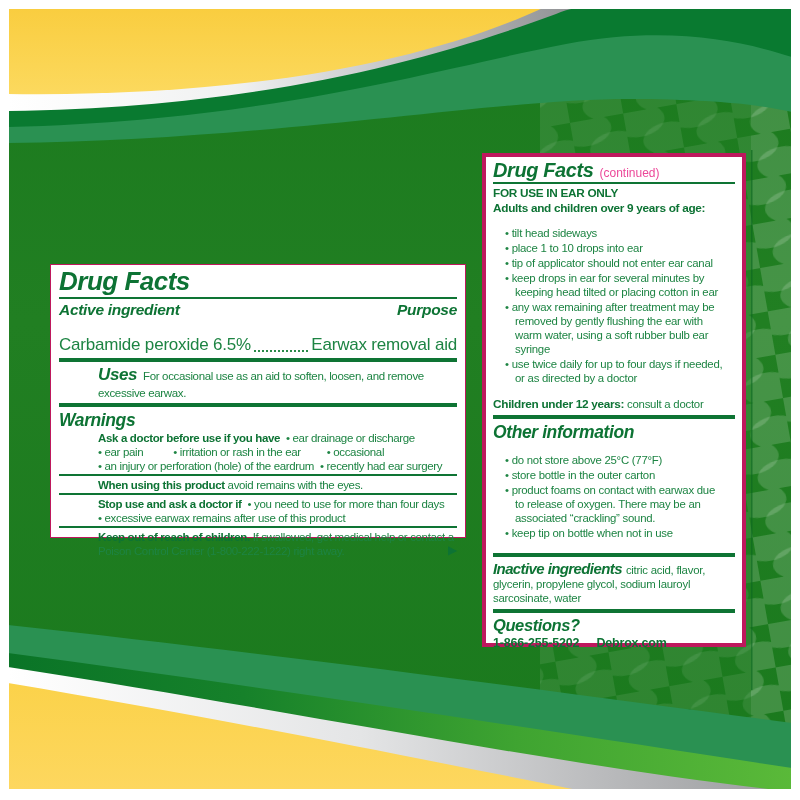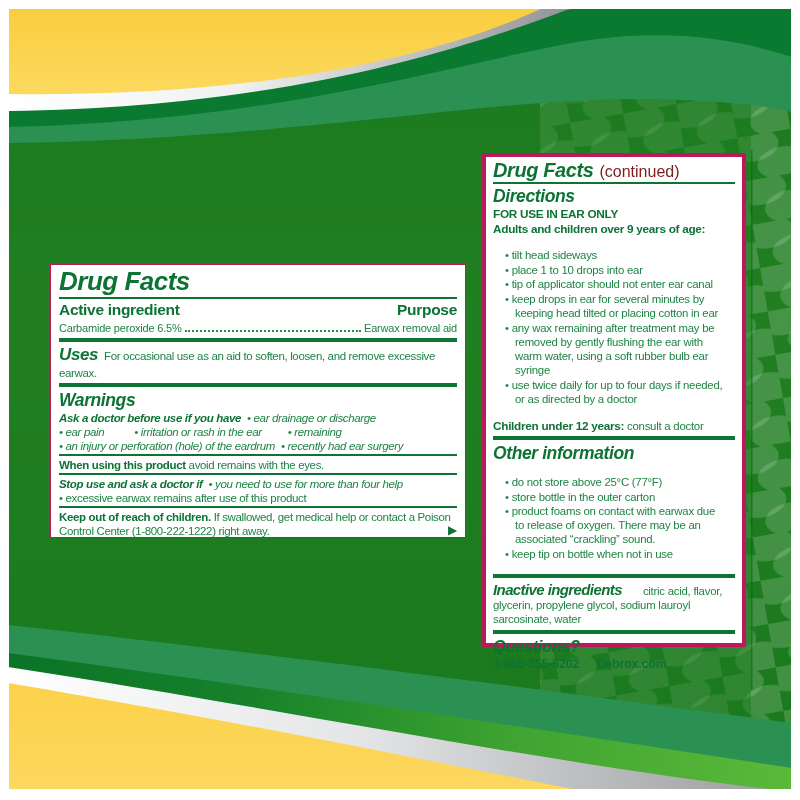--- a/index.html
+++ b/index.html
@@ -18,39 +18,39 @@
   #panel-left{left:50px;top:264px;width:416px;height:274px;padding:2px 8px 4px 8px;}
   #panel-right{left:482px;top:153px;width:264px;height:494px;border-width:4px;padding:2px 7px 4px 7px;}
   .df-title{
     font-size:26px;font-weight:bold;font-style:italic;color:#0d7334;
     letter-spacing:-0.5px;line-height:1.1;
   }
   .rule-thin{border:0;border-top:2px solid #0e7434;margin:1px 0 2px 0;}
   .rule-thick{border:0;border-top:4.5px solid #0e7434;margin:3px 0;}
 
   
-  .ai-row{display:flex;justify-content:space-between;font-size:15.5px;font-weight:bold;color:#0d7334;letter-spacing:-0.3px;margin-top:1px;}
-  .ai-line{display:flex;align-items:flex-end;font-size:11px;letter-spacing:-0.2px;margin-top:3px;line-height:1.2;}
+  .ai-row{display:flex;justify-content:space-between;font-size:15.5px;font-weight:bold;font-style:italic;color:#0d7334;letter-spacing:-0.3px;margin-top:1px;}
+  .ai-line{display:flex;align-items:flex-end;font-size:17px;letter-spacing:-0.2px;margin-top:16px;line-height:1.2;}
   .leader{flex:1;border-bottom:2px dotted #2a8b49;margin:0 3px 3px 3px;}
-  .body-l{font-size:11.5px;letter-spacing:-0.35px;line-height:1.22;}
+  .body-l{font-size:11.5px;letter-spacing:-0.35px;line-height:1.22;margin-left:39px;}
   .sec-head{font-size:17.5px;font-weight:bold;font-style:italic;color:#0d7334;letter-spacing:-0.4px;line-height:1.15;margin:1px 0 1px 0;}
   .inline-head{font-size:17px;font-weight:bold;font-style:italic;color:#0d7334;letter-spacing:-0.4px;margin-right:6px;}
   .bold-lead{font-weight:bold;color:#0d7334;}
-  .flexline{display:flex;white-space:nowrap;font-style:italic;}
+  .flexline{display:flex;white-space:nowrap;}
   .bullet-item::before{content:"• ";}
   .gap1{margin-right:6px;}
   .gap-wide1{margin-right:30px;}
   .gap-wide2{margin-right:26px;}
   #keep-block{position:relative;}
   .cont-arrow{position:absolute;right:0;bottom:0;font-size:12px;color:#0d7334;}
 
   
   .df2-head{display:flex;align-items:baseline;gap:6px;}
   .df2-title{font-size:20px;font-weight:bold;font-style:italic;color:#0d7334;letter-spacing:-0.4px;line-height:1.1;}
-  .df2-cont{font-size:16px;color:#7f1d1d;}
+  .df2-cont{font-size:12px;color:#ec4899;}
   .body-r{font-size:11.4px;letter-spacing:-0.25px;line-height:1.22;}
   .b-r{font-weight:bold;color:#0d7334;font-size:11.8px;letter-spacing:-0.3px;line-height:1.25;}
   ul.blist{list-style:none;margin:12px;padding:0;}
   ul.blist li{
     font-size:11.4px;letter-spacing:-0.25px;line-height:1.22;
     padding-left:10px;text-indent:-10px;margin:1px 0;
   }
   ul.blist li::before{content:"• ";}
   .q-line{font-size:12.5px;font-weight:bold;color:#0d7334;letter-spacing:-0.2px;}
   .q-line .site{margin-left:14px;}
@@ -141,37 +141,37 @@
   <div class="sec-head">Warnings</div>
 
   <div class="body-l">
     <div class="flexline">
       <span class="bold-lead gap1">Ask a doctor before use if you have</span>
       <span class="bullet-item">ear drainage or discharge</span>
     </div>
     <div class="flexline">
       <span class="bullet-item gap-wide1">ear pain</span>
       <span class="bullet-item gap-wide2">irritation or rash in the ear</span>
-      <span class="bullet-item">remaining</span>
+      <span class="bullet-item">occasional</span>
     </div>
     <div class="flexline">
       <span class="bullet-item gap1">an injury or perforation (hole) of the eardrum</span>
       <span class="bullet-item">recently had ear surgery</span>
     </div>
   </div>
   <hr class="rule-thin">
 
   <p class="body-l"><span class="bold-lead">When using this product</span>
     <span>avoid remains with the eyes.</span></p>
   <hr class="rule-thin">
 
   <div class="body-l">
     <div class="flexline">
       <span class="bold-lead gap1">Stop use and ask a doctor if</span>
-      <span class="bullet-item">you need to use for more than four help</span>
+      <span class="bullet-item">you need to use for more than four days</span>
     </div>
     <div>
       <span class="bullet-item">excessive earwax remains after use of this product</span>
     </div>
   </div>
   <hr class="rule-thin">
 
   <div class="body-l" id="keep-block">
     <span class="bold-lead">Keep out of reach of children.</span>
     <span>If swallowed, get medical help or contact a Poison Control Center (1-800-222-1222) right away.</span>
@@ -179,21 +179,20 @@
   </div>
 </div>
 
 <div class="panel" id="panel-right">
   <div class="df2-head">
     <span class="df2-title">Drug Facts</span>
     <span class="df2-cont">(continued)</span>
   </div>
   <hr class="rule-thin">
 
-  <div class="sec-head">Directions</div>
   <div class="b-r">FOR USE IN EAR ONLY</div>
   <div class="b-r">Adults and children over 9 years of age:</div>
   <ul class="blist">
     <li>tilt head sideways</li>
     <li>place 1 to 10 drops into ear</li>
     <li>tip of applicator should not enter ear canal</li>
     <li>keep drops in ear for several minutes by keeping head tilted or placing cotton in ear</li>
     <li>any wax remaining after treatment may be removed by gently flushing the ear with warm water, using a soft rubber bulb ear syringe</li>
     <li>use twice daily for up to four days if needed, or as directed by a doctor</li>
   </ul>
@@ -203,21 +202,21 @@
 
   <div class="sec-head">Other information</div>
   <ul class="blist">
     <li>do not store above 25°C (77°F)</li>
     <li>store bottle in the outer carton</li>
     <li>product foams on contact with earwax due to release of oxygen. There may be an associated “crackling” sound.</li>
     <li>keep tip on bottle when not in use</li>
   </ul>
   <hr class="rule-thick">
 
-  <p class="body-r"><span class="inline-head" style="font-size:15px;letter-spacing:-0.6px;margin-right:21px;">Inactive ingredients</span><span>citric acid, flavor, glycerin, propylene glycol, sodium lauroyl sarcosinate, water</span></p>
+  <p class="body-r"><span class="inline-head" style="font-size:15px;letter-spacing:-0.6px;margin-right:4px;">Inactive ingredients</span><span>citric acid, flavor, glycerin, propylene glycol, sodium lauroyl sarcosinate, water</span></p>
   <hr class="rule-thick">
 
   <div class="sec-head" style="font-size:16.5px;">Questions?</div>
   <div class="q-line">
     <span>1-866-255-5202</span>
     <span class="site">Debrox.com</span>
   </div>
 </div>
 
 </body></html>

